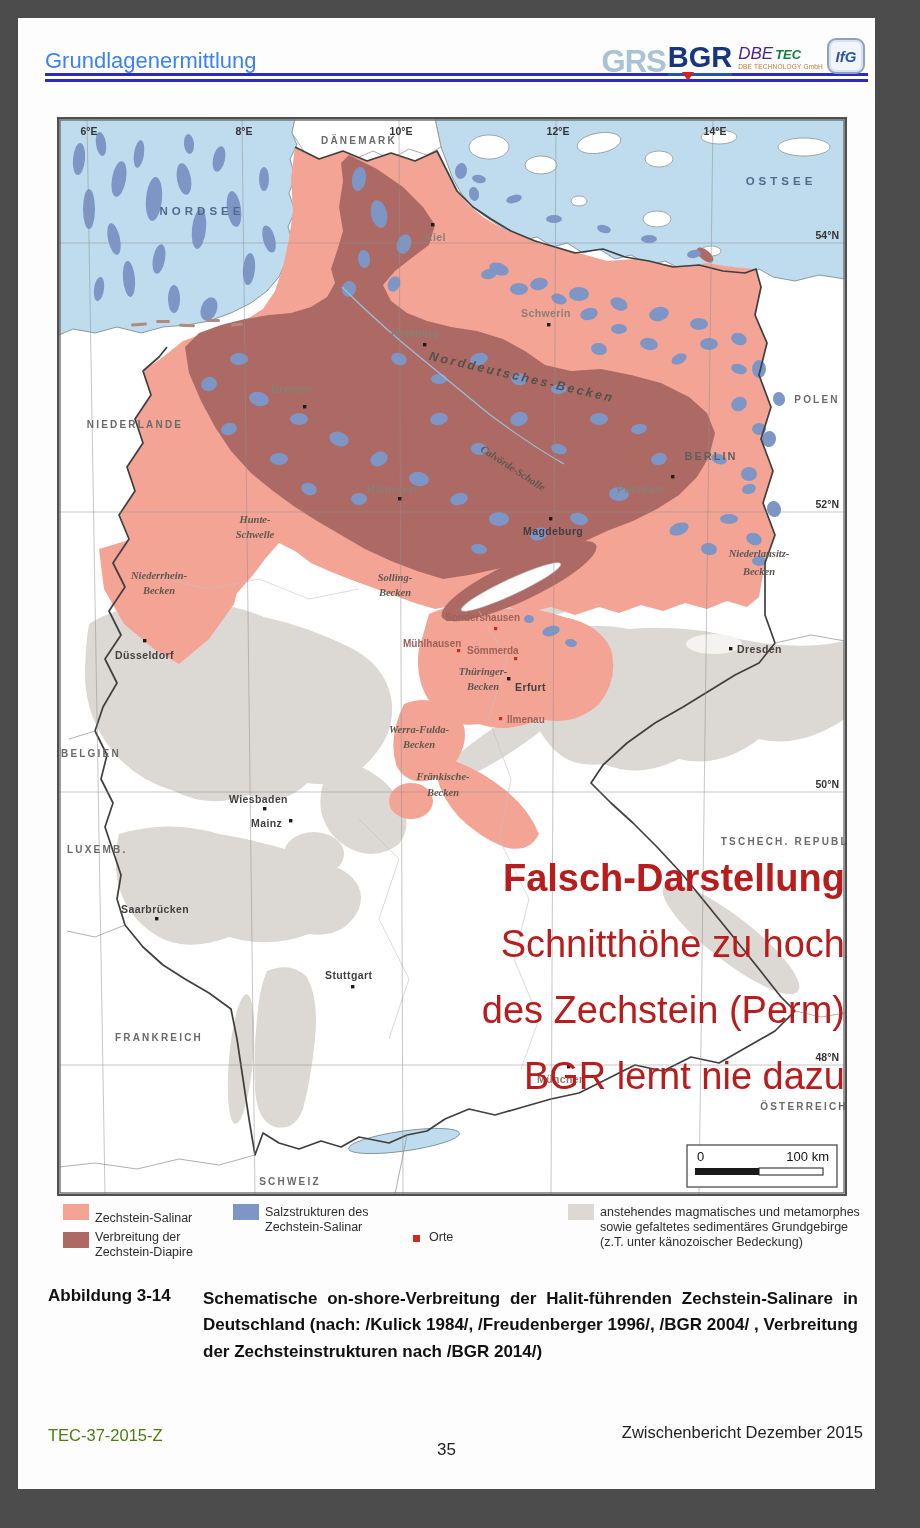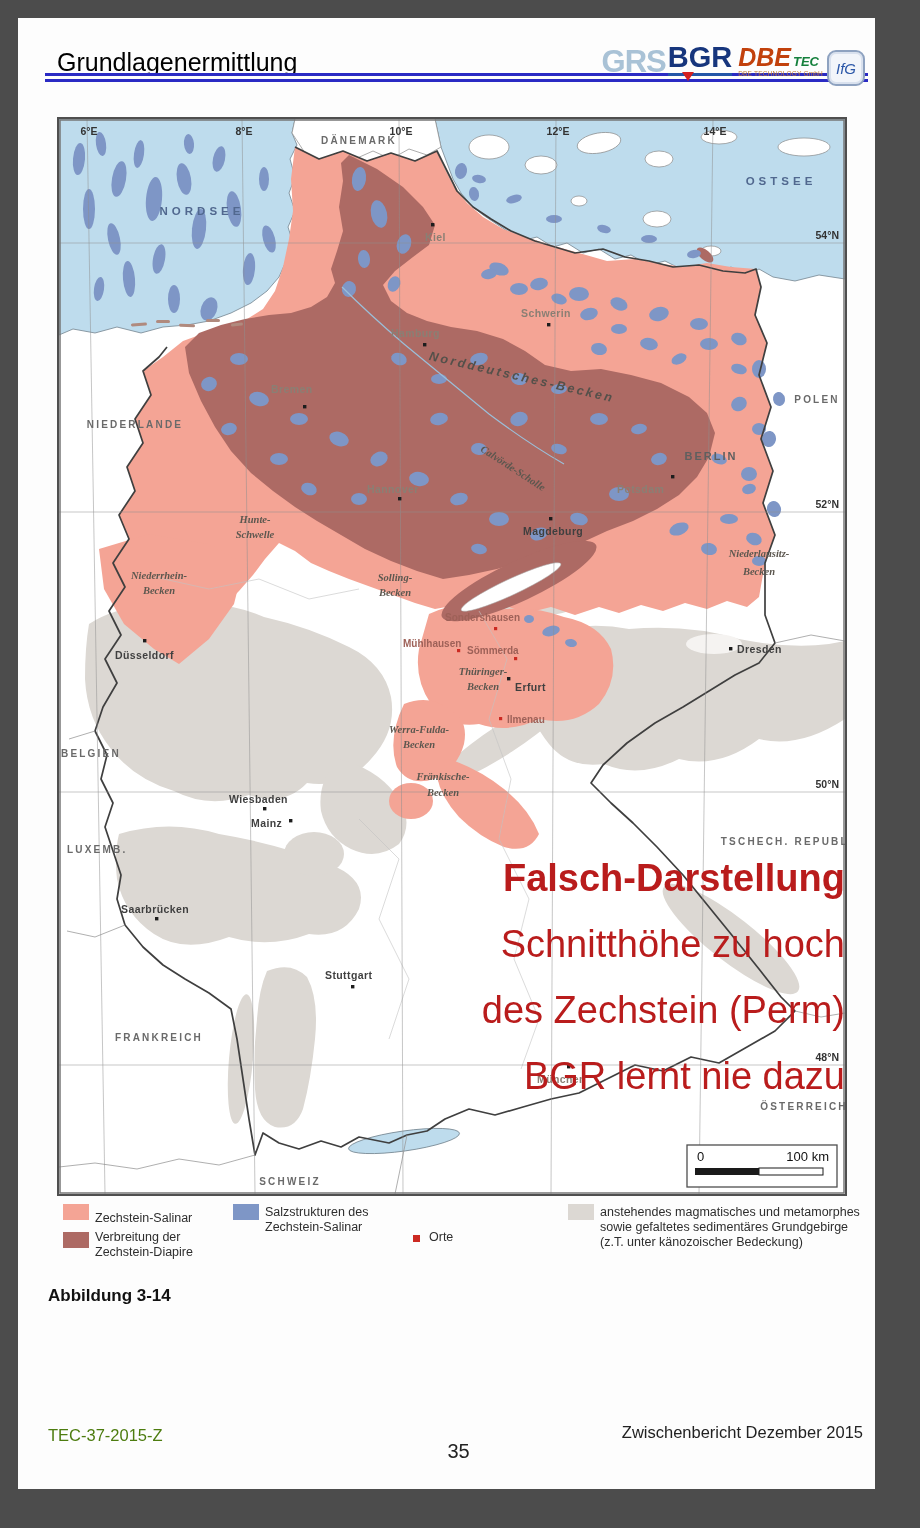--- a/index.html
+++ b/index.html
@@ -1,33 +1,33 @@
 <!DOCTYPE html>
 <html><head>
 <meta charset="utf-8">
 <style>
   html,body{margin:0;padding:0;}
   body{width:920px;height:1528px;background:#4c4c4c;font-family:"Liberation Sans",sans-serif;}
   .stage{position:relative;width:920px;height:1528px;background:#4c4c4c;overflow:hidden;}
   .page{position:absolute;left:18px;top:18px;width:857px;height:1471px;background:#fdfdfd;}
   
-  .hdr-title{position:absolute;left:27px;top:30px;font-size:25px;color:#000000;margin-left:12px;}
+  .hdr-title{position:absolute;left:27px;top:30px;font-size:22px;color:#3b82f6;}
   .rule{position:absolute;left:27px;width:823px;height:2.5px;background:#2b2bc4;}
   .rule1{top:55px}.rule2{top:61px}
   .logos{position:absolute;right:10px;top:20px;display:flex;align-items:flex-start;}
   .logo-grs{font-size:31px;font-weight:700;color:#a9c2d6;letter-spacing:-1px;margin-top:6px;}
   .logo-bgr{position:relative;margin:5px 2px 0 2px;font-size:29px;font-weight:800;color:#17367d;line-height:1;}
   .logo-bgr .bar{height:2.5px;background:#2456a8;margin-top:1px;}
   .logo-bgr .tri{position:absolute;left:14px;top:29px;width:0;height:0;border-left:6px solid transparent;border-right:6px solid transparent;border-top:9px solid #d42020;}
   .logo-dbe{margin:8px 4px 0 4px;text-align:left;}
   .logo-dbe .row{display:flex;align-items:baseline;}
-  .logo-dbe .dbe{font-size:25px;font-weight:700;font-style:italic;color:#c2410c;line-height:.9;}
+  .logo-dbe .dbe{font-size:17px;font-weight:400;font-style:italic;color:#4c1d95;line-height:.9;}
   .logo-dbe .tec{font-size:13px;font-weight:800;font-style:italic;color:#15803d;margin-left:2px;}
   .logo-dbe .sub{font-size:6.5px;color:#bf7b36;letter-spacing:.2px;margin-top:1px;}
-  .logo-ifg{width:34px;height:32px;margin-top:12px;border:2px solid #8ea2c0;border-radius:9px;background:#f2f5fa;box-shadow:inset 0 0 0 2px #d9e1ee;display:flex;align-items:center;justify-content:center;font-size:15px;font-weight:400;font-style:italic;color:#2b57a8;}
+  .logo-ifg{width:34px;height:32px;margin-top:0;border:2px solid #8ea2c0;border-radius:9px;background:#f2f5fa;box-shadow:inset 0 0 0 2px #d9e1ee;display:flex;align-items:center;justify-content:center;font-size:15px;font-weight:700;font-style:italic;color:#2b57a8;}
   
   .mapbox{position:absolute;left:39px;top:99px;width:786px;height:1075px;border:2px solid #4f4f4f;background:#fff;}
   .overlaytext{position:absolute;left:0;right:0;top:726px;text-align:right;color:#b91c1c;font-size:38px;line-height:66px;pointer-events:none;}
   .overlaytext .b{font-weight:700;}
   
   .t-grid{font:700 10.5px "Liberation Sans",sans-serif;fill:#333;}
   .t-sea{font:600 11.5px "Liberation Sans",sans-serif;fill:#51688f;letter-spacing:4px;}
   .t-country{font:600 10px "Liberation Sans",sans-serif;fill:#6a6a6a;letter-spacing:2.2px;}
   .t-berlin{font:600 11px "Liberation Sans",sans-serif;fill:#5f5f5f;letter-spacing:2px;}
   .t-city{font:600 10.5px "Liberation Sans",sans-serif;fill:#3f3f3f;letter-spacing:.4px;}
@@ -38,21 +38,21 @@
   .t-sb{font:400 13px "Liberation Sans",sans-serif;fill:#111;}
   
   .legend{position:absolute;left:39px;top:1184px;width:786px;font-size:12.5px;color:#2e2e2e;}
   .legend .sw{position:absolute;width:26px;height:16px;}
   .legend .lb{position:absolute;line-height:15px;}
   
   .cap-label{position:absolute;left:30px;top:1268px;font-size:17px;font-weight:700;color:#111;}
   .cap-text{position:absolute;left:185px;top:1268px;width:655px;font-size:17px;font-weight:700;color:#111;text-align:justify;line-height:1.55;}
   
   .ft-left{position:absolute;left:30px;top:1408px;font-size:16.5px;color:#4d7c0f;}
-  .ft-page{position:absolute;left:0;top:1422px;width:100%;text-align:center;font-size:20px;color:#222;padding-left:12px;}
+  .ft-page{position:absolute;left:0;top:1422px;width:100%;text-align:center;font-size:17px;color:#222;}
   .ft-right{position:absolute;right:12px;top:1402px;text-align:right;font-size:16.5px;color:#222;line-height:1.5;}
 </style>
 </head>
 <body>
 
 <div class="stage">
  <div class="page">
 
   <div class="hdr-title">Grundlagenermittlung</div>
   <div class="rule rule1"></div>
@@ -382,20 +382,21 @@
     <div class="lb" style="left:38px;top:28px;width:135px">Verbreitung der Zechstein-Diapire</div>
     <div class="sw" style="left:176px;top:2px;background:#7e96c6"></div>
     <div class="lb" style="left:208px;top:3px;width:130px">Salzstrukturen des Zechstein-Salinar</div>
     <div class="sw" style="left:356px;top:33px;width:7px;height:7px;background:#cc2a22"></div>
     <div class="lb" style="left:372px;top:28px">Orte</div>
     <div class="sw" style="left:511px;top:2px;background:#dcd8d3"></div>
     <div class="lb" style="left:543px;top:3px;width:268px">anstehendes magmatisches und metamorphes sowie gefaltetes sedimentäres Grundgebirge (z.T. unter känozoischer Bedeckung)</div>
   </div>
 
   <div class="cap-label">Abbildung 3-14</div>
+  <div class="cap-text">Schematische on-shore-Verbreitung der Halit-führenden Zechstein-Salinare in Deutschland (nach: /Kulick 1984/, /Freudenberger 1996/, /BGR 2004/ , Verbreitung der Zechsteinstrukturen nach /BGR 2014/)</div>
 
   <div class="ft-left">TEC-37-2015-Z</div>
   <div class="ft-page">35</div>
   <div class="ft-right">
     <div>Zwischenbericht Dezember 2015</div>
   </div>
 
  </div>
 </div>
 

